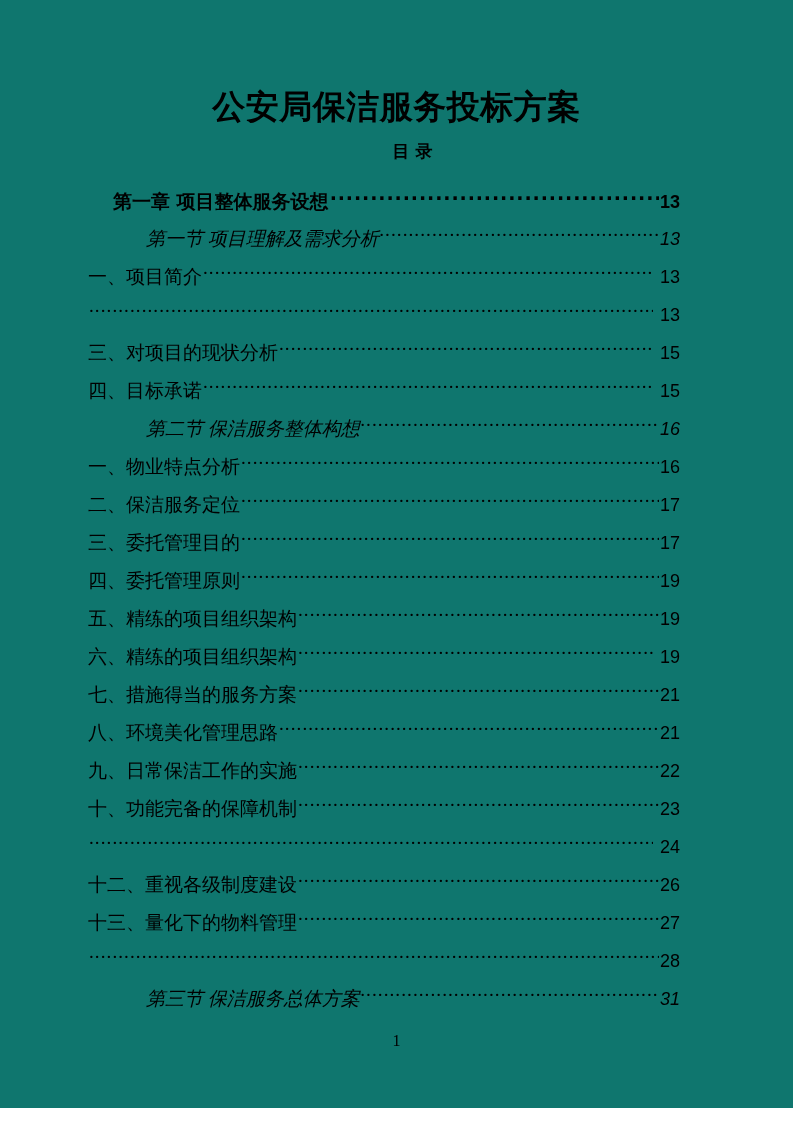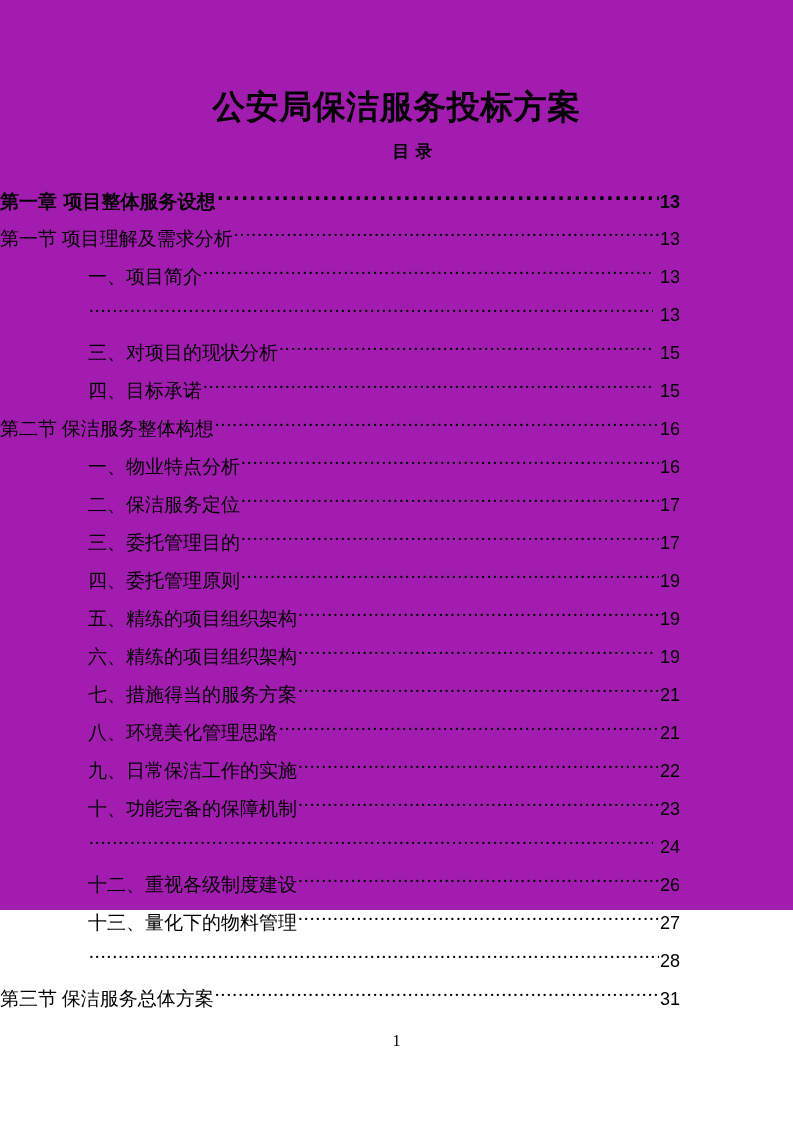--- a/index.html
+++ b/index.html
@@ -13,22 +13,22 @@
     position: relative;
     font-family: "Liberation Serif", "DejaVu Serif", serif;
     color: #000000;
     overflow: hidden;
   }
 
   .page {
     position: absolute;
     inset: 0;
     width: 793px;
-    height: 910px;
-    background: #a21caf;
+    height: 1108px;
+    background: #0f766e;
   }
 
   
   .doc-title {
     position: absolute;
     top: 86px;
     left: 0;
     width: 793px;
     text-align: center;
     font-family: "DejaVu Sans", "Liberation Sans", sans-serif;
@@ -94,34 +94,37 @@
 
   .toc-page {
     flex: 0 0 auto;
     text-align: right;
     font-family: "Liberation Sans", "DejaVu Sans", sans-serif;
     font-size: 18px;
   }
 
   
   .toc-entry.lvl1 {
+    padding-left: 113px;
     font-family: "DejaVu Sans", "Liberation Sans", sans-serif;
     font-weight: bold;
     font-size: 19px;
   }
   .toc-entry.lvl1 .toc-dots::after {
     font-weight: bold;
     letter-spacing: 0.9px;
   }
   .toc-entry.lvl1 .toc-page {
     font-weight: bold;
   }
 
   
   .toc-entry.lvl2 {
+    padding-left: 146px;
+    font-style: italic;
   }
 
   
   .toc-entry.lvl3 {
     padding-left: 88px;
   }
 
   
   .toc-entry.gap .toc-dots {
     margin-right: 7px;

